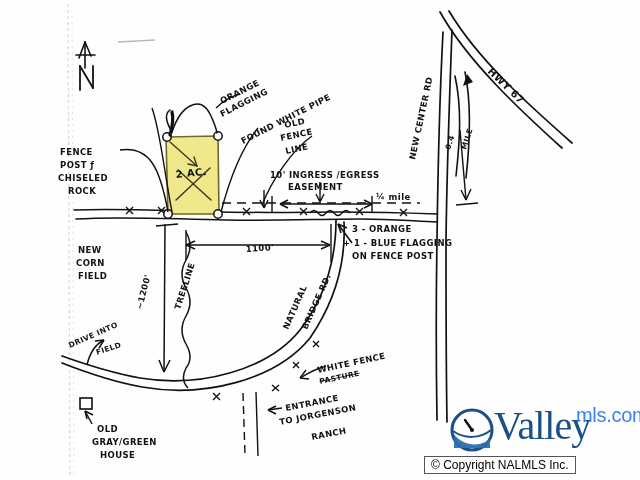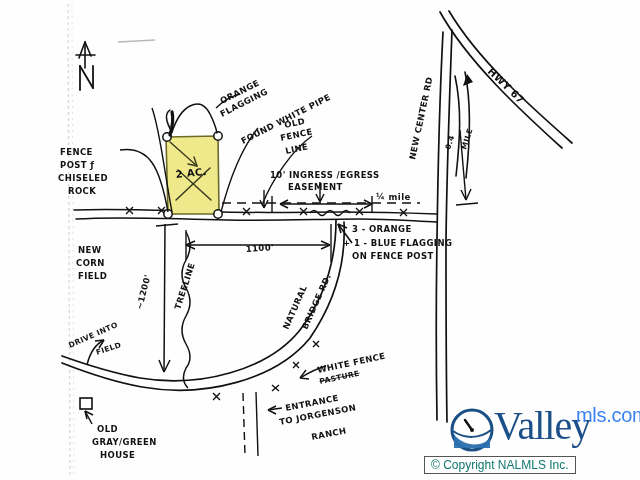--- a/index.html
+++ b/index.html
@@ -51,21 +51,21 @@
     color:#3b82f6;
     letter-spacing:-0.3px;
   }
   #copyright{
     position:absolute;
     left:424px;top:456px;
     border:1px solid #555;
     background:#ffffff;
     font-family:"Liberation Sans", sans-serif;
     font-size:12px;
-    color:#0f766e;
+    color:#000000;
     padding:1px 6px;
     white-space:nowrap;
   }
 </style>
 </head>
 <body>
 
 <div id="sheet">
 
   <svg id="sketch" viewBox="0 0 640 480">

